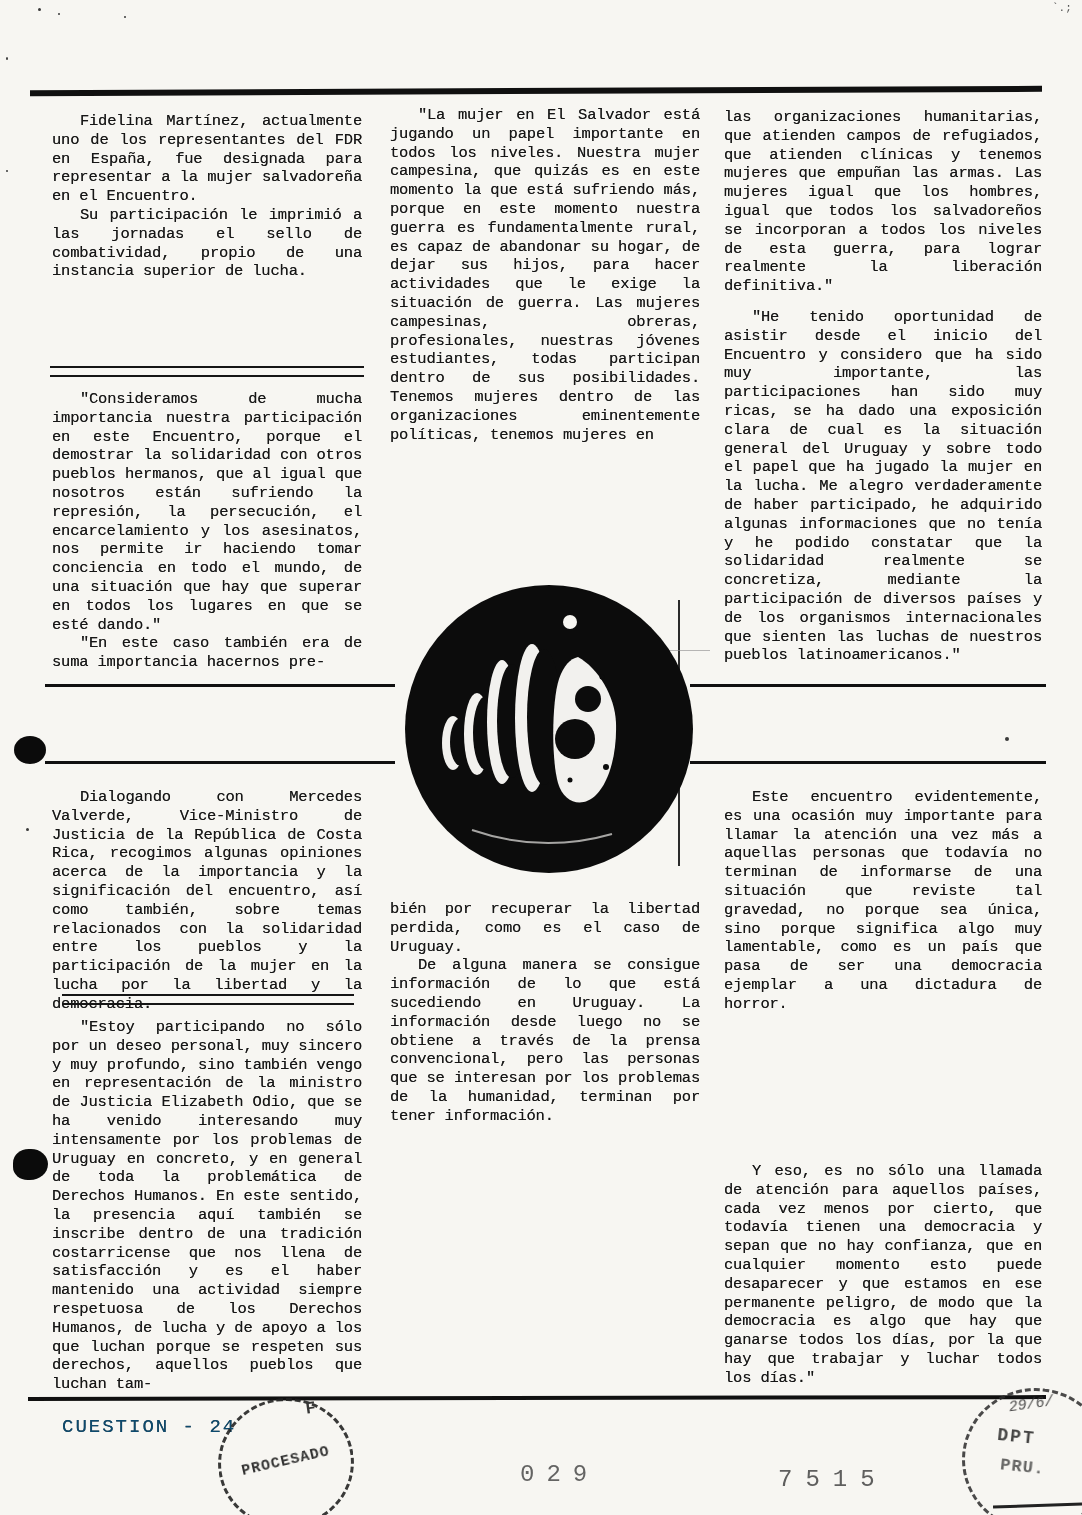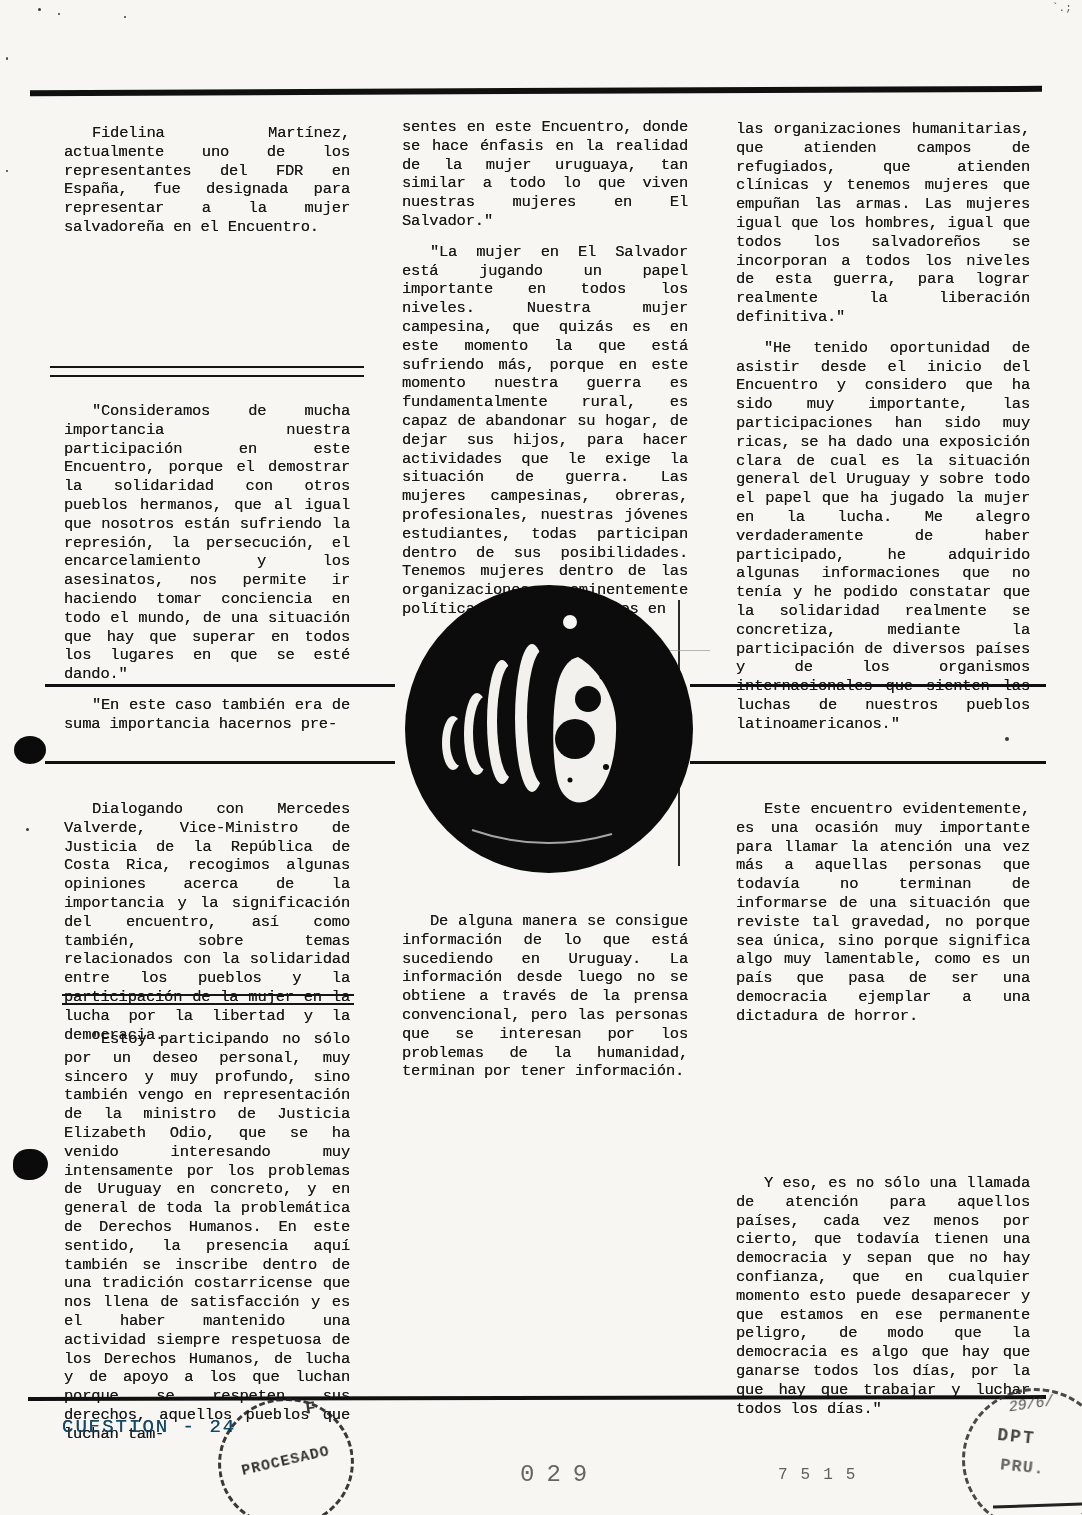--- a/index.html
+++ b/index.html
@@ -5,21 +5,21 @@
   html,body{margin:0;padding:0;background:#eceae6;}
   #page{
     position:relative;width:1082px;height:1515px;margin:0 auto;
     background:#f7f6f2;overflow:hidden;
     font-family:"Liberation Mono","DejaVu Sans Mono",monospace;
     color:#161616;
   }
   .abs{position:absolute;}
   .col{position:absolute;font-size:15.5px;line-height:18.8px;
        letter-spacing:-0.2px;text-shadow:0 0 .5px rgba(10,10,10,.65);}
-  .para{margin:12px;text-indent:3ch;text-align:justify;}
+  .para{margin:0;text-indent:3ch;text-align:justify;}
   .para.noindent{text-indent:0;}
   .para.gap{margin-top:12px;}
   .bar{position:absolute;background:#101010;}
   .dblrule{position:absolute;height:7px;border-top:2px solid #151515;border-bottom:2px solid #151515;}
   .inkdot{position:absolute;background:#0b0b0b;border-radius:50%;}
   .speck{position:absolute;background:#3a3a3a;border-radius:50%;}
   .footer-title{position:absolute;left:62px;top:1416px;font-size:19px;letter-spacing:2px;
        color:#0c4a6e;text-shadow:0 0 .6px rgba(0,0,0,.7);}
   
   .stamp1{position:absolute;left:218px;top:1398px;width:130px;height:124px;
@@ -50,31 +50,31 @@
   <div class="speck" style="left:58px;top:13px;width:2px;height:2px;"></div>
   <div class="speck" style="left:124px;top:16px;width:2px;height:2px;"></div>
   <div class="speck" style="left:6px;top:57px;width:2px;height:3px;"></div>
   <div class="speck" style="left:6px;top:170px;width:2px;height:2px;"></div>
   <div class="speck" style="left:26px;top:828px;width:3px;height:3px;"></div>
   <div class="speck" style="left:1005px;top:737px;width:4px;height:4px;"></div>
   <div class="abs" style="left:1052px;top:2px;font-size:11px;color:#555;">`.;</div>
 
   <div class="col" style="left:52px;top:112px;width:310px;">
     <p class="para">Fidelina Martínez, actualmente uno de los representantes del FDR en España, fue designada para representar a la mujer salvadoreña en el Encuentro.</p>
+    <p class="para">Su participación le imprimió a las jornadas el sello de combatividad, propio de una instancia superior de lucha.</p>
   </div>
 
   <div class="dblrule" style="left:50px;top:366px;width:314px;"></div>
 
   <div class="col" style="left:52px;top:390px;width:310px;">
     <p class="para">"Consideramos de mucha importancia nuestra participación en este Encuentro, porque el demostrar la solidaridad con otros pueblos hermanos, que al igual que nosotros están sufriendo la represión, la persecución, el encarcelamiento y los asesinatos, nos permite ir haciendo tomar conciencia en todo el mundo, de una situación que hay que superar en todos los lugares en que se esté dando."</p>
     <p class="para">"En este caso también era de suma importancia hacernos pre-</p>
   </div>
 
   <div class="col" style="left:390px;top:106px;width:310px;">
-    <p class="para noindent">sentes en este Encuentro, donde se hace énfasis en la realidad de la mujer uruguaya, tan similar a todo lo que viven nuestras mujeres en El Salvador."</p>
     <p class="para">"La mujer en El Salvador está jugando un papel importante en todos los niveles. Nuestra mujer campesina, que quizás es en este momento la que está sufriendo más, porque en este momento nuestra guerra es fundamentalmente rural, es capaz de abandonar su hogar, de dejar sus hijos, para hacer actividades que le exige la situación de guerra. Las mujeres campesinas, obreras, profesionales, nuestras jóvenes estudiantes, todas participan dentro de sus posibilidades. Tenemos mujeres dentro de las organizaciones eminentemente políticas, tenemos mujeres en</p>
   </div>
 
   <div class="col" style="left:724px;top:108px;width:318px;">
     <p class="para noindent">las organizaciones humanitarias, que atienden campos de refugiados, que atienden clínicas y tenemos mujeres que empuñan las armas. Las mujeres igual que los hombres, igual que todos los salvadoreños se incorporan a todos los niveles de esta guerra, para lograr realmente la liberación definitiva."</p>
     <p class="para gap">"He tenido oportunidad de asistir desde el inicio del Encuentro y considero que ha sido muy importante, las participaciones han sido muy ricas, se ha dado una exposición clara de cual es la situación general del Uruguay y sobre todo el papel que ha jugado la mujer en la lucha. Me alegro verdaderamente de haber participado, he adquirido algunas informaciones que no tenía y he podido constatar que la solidaridad realmente se concretiza, mediante la participación de diversos países y de los organismos internacionales que sienten las luchas de nuestros pueblos latinoamericanos."</p>
   </div>
 
   <div class="bar" style="left:45px;top:684px;width:350px;height:3px;"></div>
   <div class="bar" style="left:45px;top:761px;width:350px;height:3px;"></div>
@@ -112,20 +112,21 @@
     <p class="para">Dialogando con Mercedes Valverde, Vice-Ministro de Justicia de la República de Costa Rica, recogimos algunas opiniones acerca de la importancia y la significación del encuentro, así como también, sobre temas relacionados con la solidaridad entre los pueblos y la participación de la mujer en la lucha por la libertad y la democracia.</p>
   </div>
 
   <div class="dblrule" style="left:62px;top:994px;width:292px;"></div>
 
   <div class="col" style="left:52px;top:1018px;width:310px;">
     <p class="para">"Estoy participando no sólo por un deseo personal, muy sincero y muy profundo, sino también vengo en representación de la ministro de Justicia Elizabeth Odio, que se ha venido interesando muy intensamente por los problemas de Uruguay en concreto, y en general de toda la problemática de Derechos Humanos. En este sentido, la presencia aquí también se inscribe dentro de una tradición costarricense que nos llena de satisfacción y es el haber mantenido una actividad siempre respetuosa de los Derechos Humanos, de lucha y de apoyo a los que luchan porque se respeten sus derechos, aquellos pueblos que luchan tam-</p>
   </div>
 
   <div class="col" style="left:390px;top:900px;width:310px;">
+    <p class="para noindent">bién por recuperar la libertad perdida, como es el caso de Uruguay.</p>
     <p class="para">De alguna manera se consigue información de lo que está sucediendo en Uruguay. La información desde luego no se obtiene a través de la prensa convencional, pero las personas que se interesan por los problemas de la humanidad, terminan por tener información.</p>
   </div>
 
   <div class="col" style="left:724px;top:788px;width:318px;">
     <p class="para">Este encuentro evidentemente, es una ocasión muy importante para llamar la atención una vez más a aquellas personas que todavía no terminan de informarse de una situación que reviste tal gravedad, no porque sea única, sino porque significa algo muy lamentable, como es un país que pasa de ser una democracia ejemplar a una dictadura de horror.</p>
   </div>
 
   <div class="col" style="left:724px;top:1162px;width:318px;">
     <p class="para">Y eso, es no sólo una llamada de atención para aquellos países, cada vez menos por cierto, que todavía tienen una democracia y sepan que no hay confianza, que en cualquier momento esto puede desaparecer y que estamos en ese permanente peligro, de modo que la democracia es algo que hay que ganarse todos los días, por la que hay que trabajar y luchar todos los días."</p>
   </div>
@@ -140,15 +141,15 @@
     <span class="stamp-word">PROCESADO</span>
   </div>
 
   <div class="stamp2">
     <span class="s2-date">29/6/</span>
     <span class="s2-dpt">DPT</span>
     <span class="s2-pru">PRU.</span>
   </div>
 
   <div class="faint-digits" style="left:520px;top:1461px;font-size:24px;letter-spacing:12px;">029</div>
-  <div class="faint-digits" style="left:778px;top:1466px;font-size:16px;letter-spacing:13px;color:#454545;">7515</div>
+  <div class="faint-digits" style="left:778px;top:1466px;font-size:24px;letter-spacing:13px;color:#454545;">7515</div>
 
 </div>
 
 </body></html>

